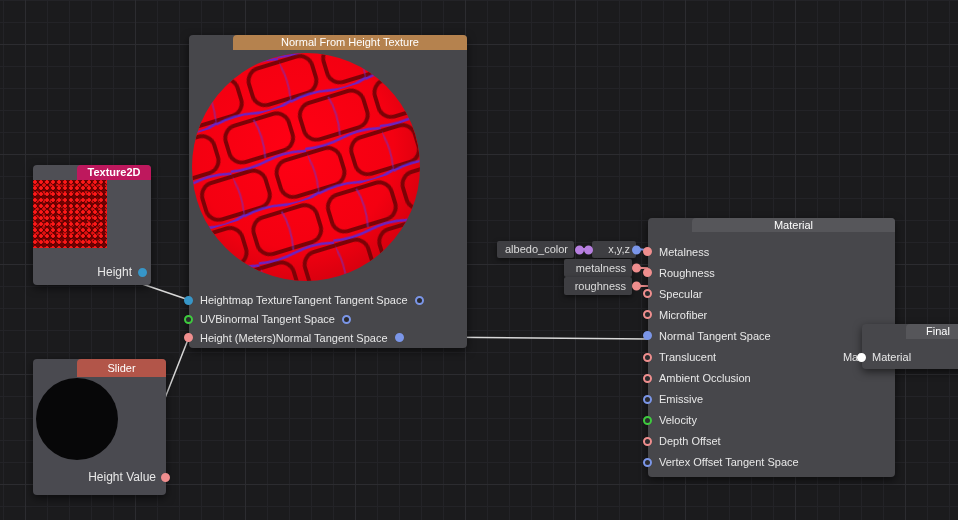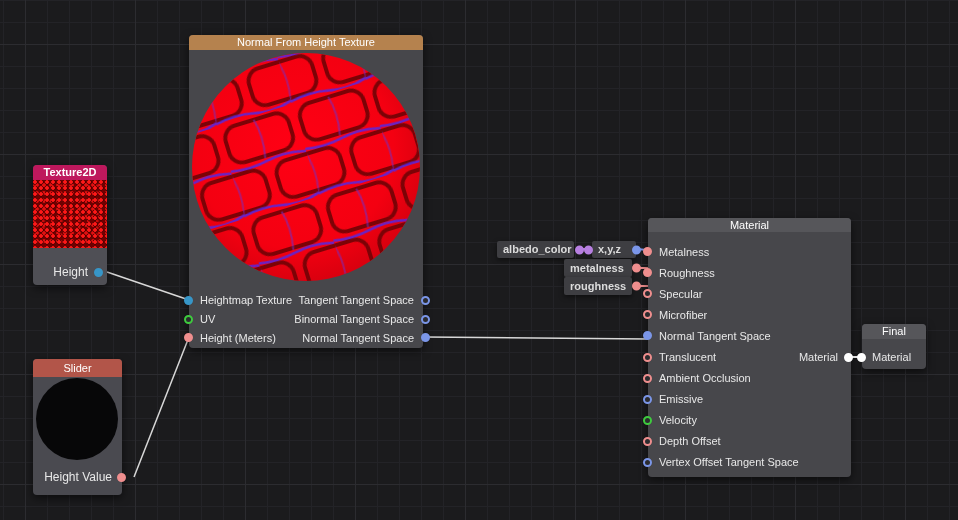--- a/index.html
+++ b/index.html
@@ -12,21 +12,21 @@
       linear-gradient(90deg, #2c2c30 1px, transparent 1px),
       linear-gradient(#232327 1px, transparent 1px),
       linear-gradient(90deg, #232327 1px, transparent 1px);
     background-size:110px 110px,110px 110px,22px 22px,22px 22px;
     background-position:0 44px,25px 0,0 0,3px 0;
   }
   #wires{position:absolute;left:0;top:0;width:958px;height:520px;pointer-events:none;}
   #wires line{pointer-events:stroke;}
   .node{
     position:absolute;background:#47474b;border-radius:4px;
-    box-shadow:0 3px 8px rgba(0,0,0,.55);color:#e8e8e8;
+    box-shadow:0 3px 8px rgba(0,0,0,.55);color:#e8e8e8;padding-left:44px;
   }
   .node-header{
     border-radius:4px 4px 0 0;text-align:center;color:#fff;
     font-size:11px;overflow:hidden;white-space:nowrap;
   }
   .port{
     display:inline-block;width:5px;height:5px;border-radius:50%;
     border:2px solid #888;background:#2b2b2e;flex:none;
   }
   
@@ -59,21 +59,21 @@
     display:flex;align-items:center;justify-content:flex-end;font-size:12px;
   }
   #n-slider .out-row .label{margin-right:5px;}
   #n-slider .out-row .port{margin-right:-4px;}
   
   #n-normal{left:189px;top:35px;width:234px;height:313px;}
   #n-normal .node-header{height:15px;line-height:15px;}
   #sphere-svg{position:absolute;left:0;top:0;}
   #n-normal .rows{position:absolute;left:0;top:256px;width:100%;height:56px;
     display:flex;flex-direction:column;}
-  #n-normal .row{flex:1;display:flex;align-items:center;justify-content:space-between;
+  #n-normal .row{flex:1;display:flex;align-items:center;
     font-size:11px;}
   #n-normal .cell{display:flex;align-items:center;}
   #n-normal .cell.in .port{margin-left:-5px;margin-right:7px;}
   #n-normal .cell.out .port{margin-right:-7px;margin-left:7px;}
   
   #n-material{left:648px;top:218px;width:203px;height:259px;}
   #n-material .node-header{height:14px;line-height:14px;background:#56565a;}
   #n-material .rows{position:absolute;left:0;top:23px;width:100%;height:232px;
     display:flex;flex-direction:column;}
   #n-material .row{flex:1;display:flex;align-items:center;font-size:11px;}
@@ -86,21 +86,21 @@
   
   #n-final{left:862px;top:324px;width:64px;height:45px;}
   #n-final .node-header{height:15px;line-height:15px;background:#56565a;}
   #n-final .in-row{
     position:absolute;left:0;top:24px;height:18px;width:100%;
     display:flex;align-items:center;font-size:11px;}
   #n-final .in-row .port{margin-left:-5px;margin-right:6px;}
   
   .mini{
     position:absolute;background:#3e3e42;border-radius:2px;color:#dcdcdc;
-    font-size:11px;box-shadow:0 2px 5px rgba(0,0,0,.5);font-weight:bold;
+    font-size:11px;text-align:right;box-shadow:0 2px 5px rgba(0,0,0,.5);
   }
   .mini .title{display:block;padding:0 6px;}
   .mini .port{position:absolute;top:50%;transform:translateY(-50%);}
   #n-albedocolor{left:497px;top:241px;width:77px;height:17px;line-height:17px;}
   #n-albedocolor .port{right:-10px;}
   #n-xyz{left:592px;top:241px;width:44px;height:17px;line-height:17px;}
   #n-xyz .port.in{left:-8px;}
   #n-xyz .port.out{right:-5px;}
   #n-metalness{left:564px;top:259px;width:68px;height:18px;line-height:18px;}
   #n-metalness .port{right:-9px;}

